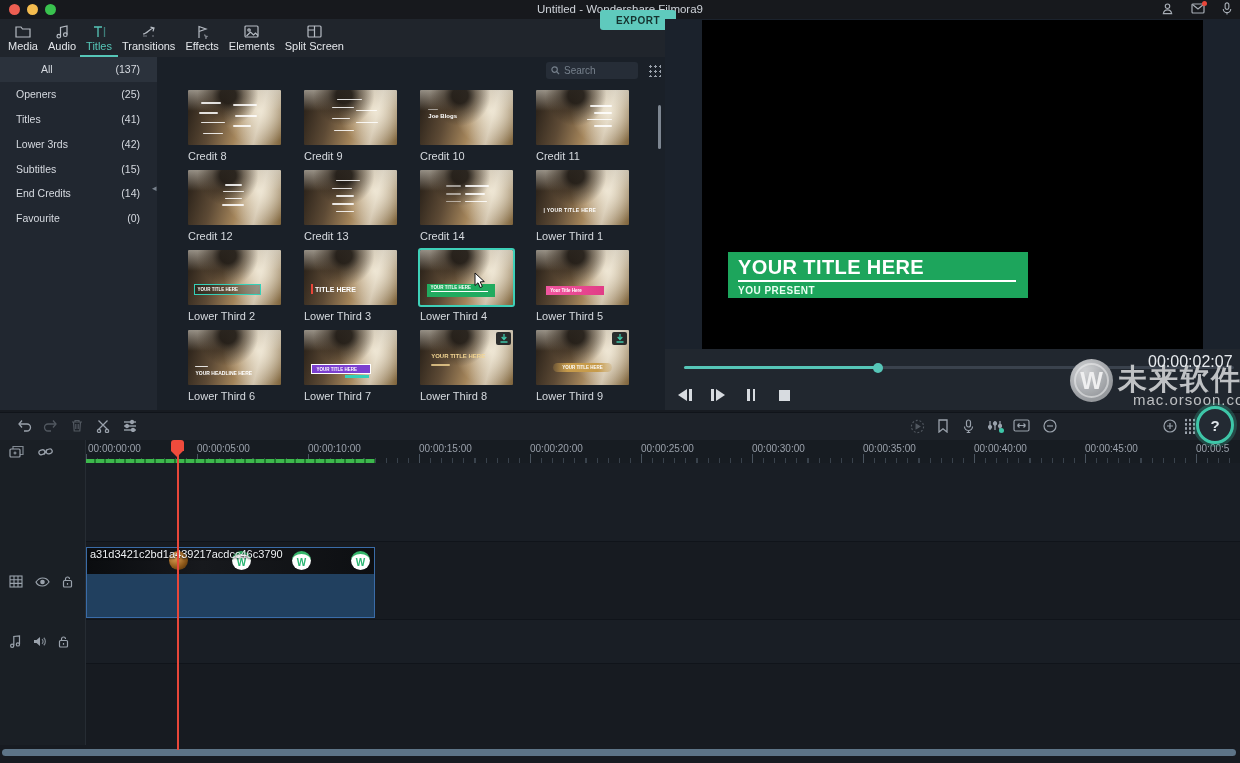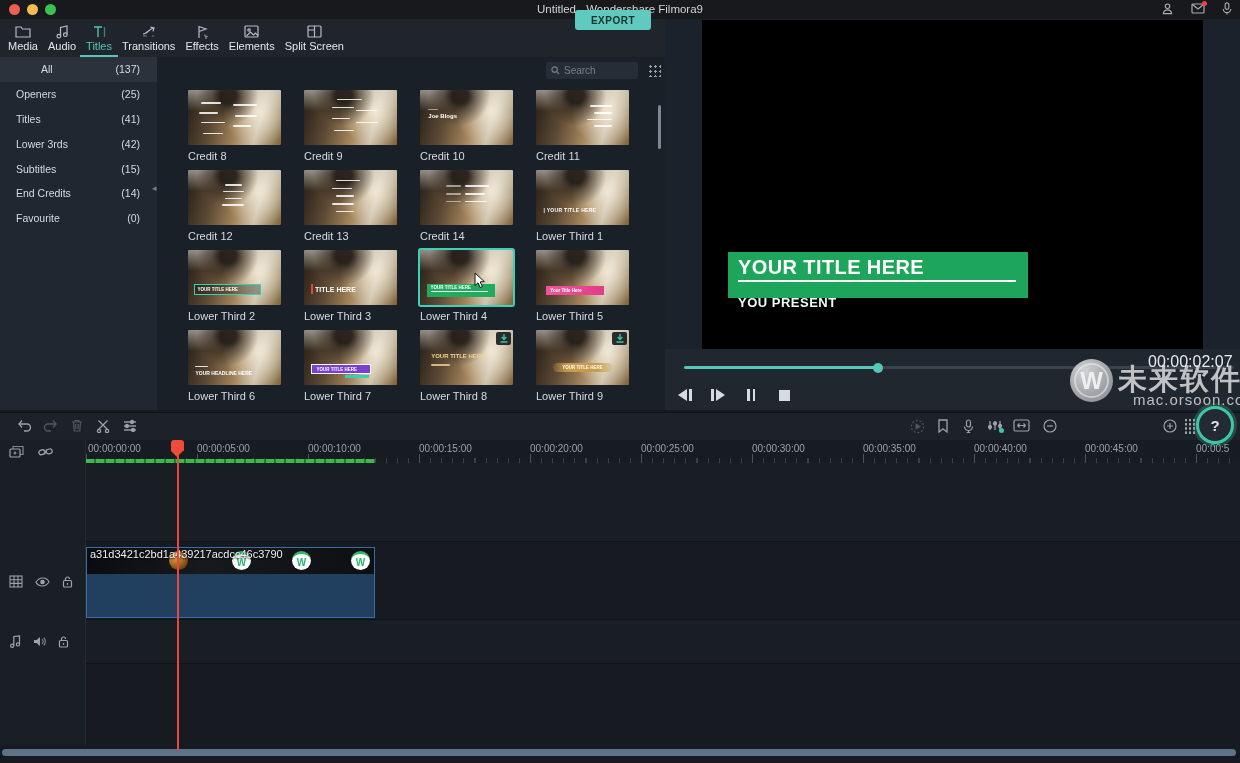--- a/index.html
+++ b/index.html
@@ -22,21 +22,21 @@
 
   
   .topbar{position:absolute;left:0;top:19px;width:665px;height:38px;background:#20252c;}
   .tabs{position:absolute;left:8px;top:0;height:38px;display:flex;gap:10px;align-items:center;}
   .tab{position:relative;height:38px;display:flex;flex-direction:column;align-items:center;justify-content:center;gap:1px;cursor:default;}
   .tab .tlab{font-size:11px;color:#e3e6ea;white-space:nowrap;}
   .tab .ticon{height:15px;display:flex;align-items:center;justify-content:center;color:#b6bcc4;}
   .tab.active .tlab{color:#56c6b8;}
   .tab.active .ticon{color:#56c6b8;}
   .tab.active::after{content:"";position:absolute;left:-6px;right:-6px;bottom:0;height:2px;background:#56c6b8;}
-  .export-btn{position:absolute;left:575px;top:10px;width:76px;height:20px;background:#5fcabd;color:#15332f;
+  .export-btn{position:absolute;left:600px;top:10px;width:76px;height:20px;background:#5fcabd;color:#15332f;
     font-size:10px;font-weight:bold;letter-spacing:.5px;border:none;border-radius:3px;display:flex;align-items:center;justify-content:center;}
 
   
   .sidebar{position:absolute;left:0;top:57px;width:157px;height:353px;background:#212730;}
   .side-item{height:24.8px;display:flex;align-items:center;justify-content:space-between;padding:0 17px 0 16px;
     font-size:10.5px;color:#d6dae0;}
   .side-item.active{background:#2b323c;padding-left:41px;}
   .collapse-handle{position:absolute;left:152px;top:181px;color:#78818c;font-size:9px;line-height:14px;}
 
   
@@ -63,21 +63,21 @@
     display:flex;align-items:center;justify-content:center;}
   .lt-bar{position:absolute;display:flex;align-items:center;}
   .cursor{position:absolute;z-index:40;}
 
   
   .preview{position:absolute;left:665px;top:19px;width:575px;height:391px;background:#1b222c;}
   .video{position:absolute;left:37px;top:1px;width:501px;height:329px;background:#000;}
   .banner{position:absolute;left:26px;top:232px;width:300px;height:46px;background:#1da55c;padding:4px 10px 0 10px;}
   .banner-title{font-size:20px;font-weight:bold;color:#fff;letter-spacing:.4px;white-space:nowrap;}
   .banner-line{width:278px;height:2px;background:#fff;margin-top:1px;}
-  .banner-sub{font-size:13px;font-weight:bold;color:#e8fff2;margin-top:13px;letter-spacing:.5px;}
+  .banner-sub{font-size:10px;font-weight:bold;color:#e8fff2;margin-top:3px;letter-spacing:.5px;}
   .controls{position:absolute;left:0;top:330px;width:575px;height:61px;background:#21272f;}
   .prog-track{position:absolute;left:19px;top:17px;width:550px;height:3px;background:#3a424d;border-radius:2px;}
   .prog-fill{position:absolute;left:0;top:0;width:194px;height:3px;background:#56c6b8;border-radius:2px;}
   .prog-handle{position:absolute;left:189px;top:-3px;width:10px;height:10px;border-radius:50%;background:#56c6b8;}
   .timecode{position:absolute;left:483px;top:4px;font-size:16px;color:#e7ebef;z-index:6;}
   .transport{position:absolute;left:12px;top:38px;display:flex;gap:17px;align-items:center;height:16px;color:#d7dbe0;}
   .tr-btn{display:flex;align-items:center;justify-content:center;width:16px;height:14px;}
   .tri-l{width:0;height:0;border-top:6px solid transparent;border-bottom:6px solid transparent;border-right:9px solid #d7dbe0;}
   .tri-r{width:0;height:0;border-top:6px solid transparent;border-bottom:6px solid transparent;border-left:9px solid #d7dbe0;}
   .tbar{width:2.5px;height:12px;background:#d7dbe0;}

